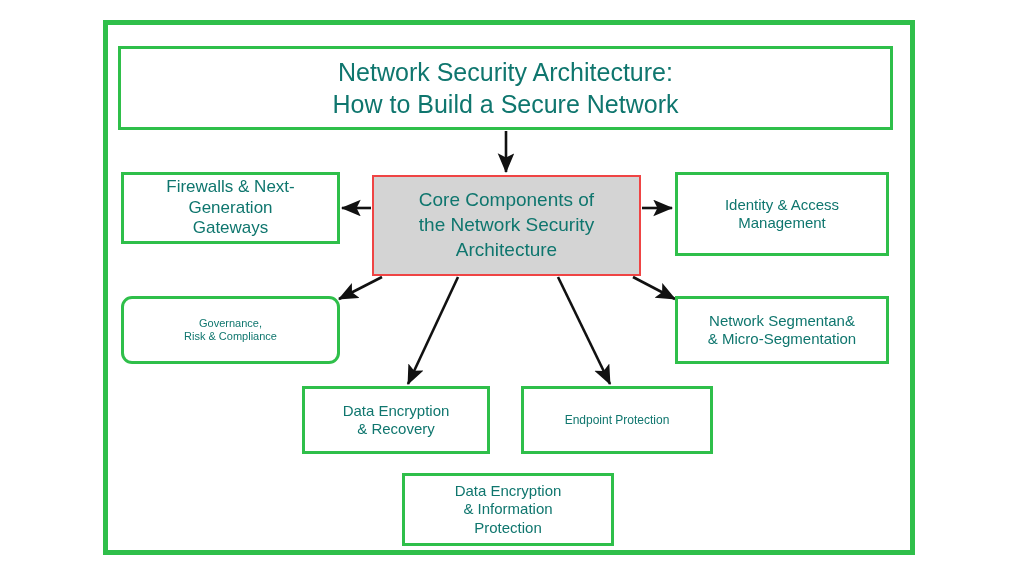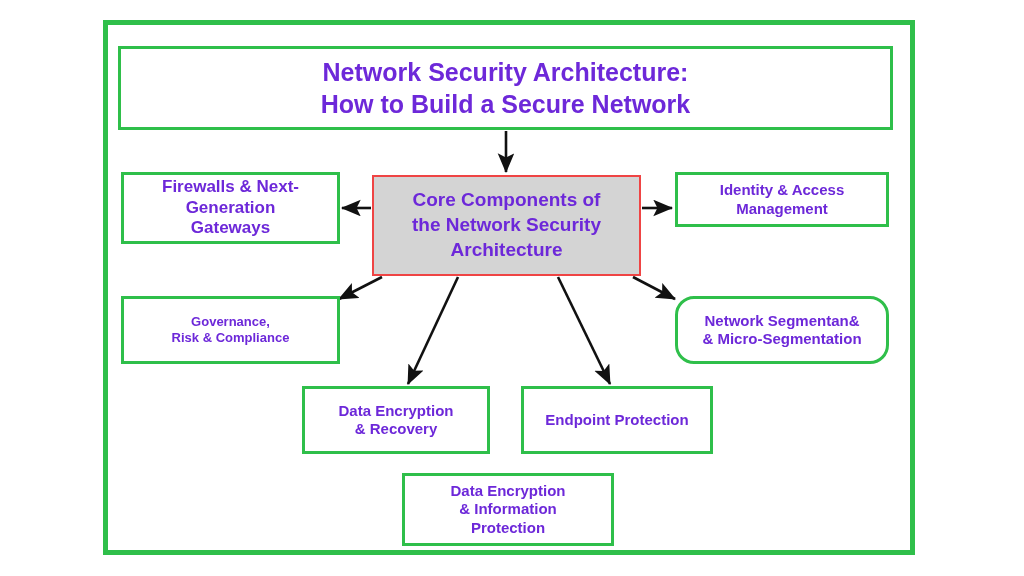--- a/index.html
+++ b/index.html
@@ -29,22 +29,22 @@
   
   .node {
     position: absolute;
     box-sizing: border-box;
     display: flex;
     align-items: center;
     justify-content: center;
     text-align: center;
     background: #ffffff;
     border: 3px solid #2fbf4a;
-    color: #6d28d9;
-    font-weight: bold;
+    color: #0f766e;
+    font-weight: normal;
     line-height: 1.22;
   }
   .node .txt {
     display: block;
     white-space: pre-line;
     padding: 0 6px;
   }
   #title-box {
     left: 118px;
     top: 46px;
@@ -67,51 +67,51 @@
     left: 121px;
     top: 172px;
     width: 219px;
     height: 72px;
     font-size: 17px;
   }
   #box-iam {
     left: 675px;
     top: 172px;
     width: 214px;
-    height: 55px;
+    height: 84px;
     font-size: 15px;
   }
   #box-grc {
     left: 121px;
     top: 296px;
     width: 219px;
     height: 68px;
-    font-size: 13px;
+    font-size: 11px;
+    border-radius: 11px;
   }
   #box-segmentation {
     left: 675px;
     top: 296px;
     width: 214px;
     height: 68px;
     font-size: 15px;
-    border-radius: 19px;
   }
   #box-encryption-recovery {
     left: 302px;
     top: 386px;
     width: 188px;
     height: 68px;
     font-size: 15px;
   }
   #box-endpoint {
     left: 521px;
     top: 386px;
     width: 192px;
     height: 68px;
-    font-size: 15px;
+    font-size: 12px;
   }
   #box-info-protection {
     left: 402px;
     top: 473px;
     width: 212px;
     height: 73px;
     font-size: 15px;
   }
   
   #arrow-layer {

